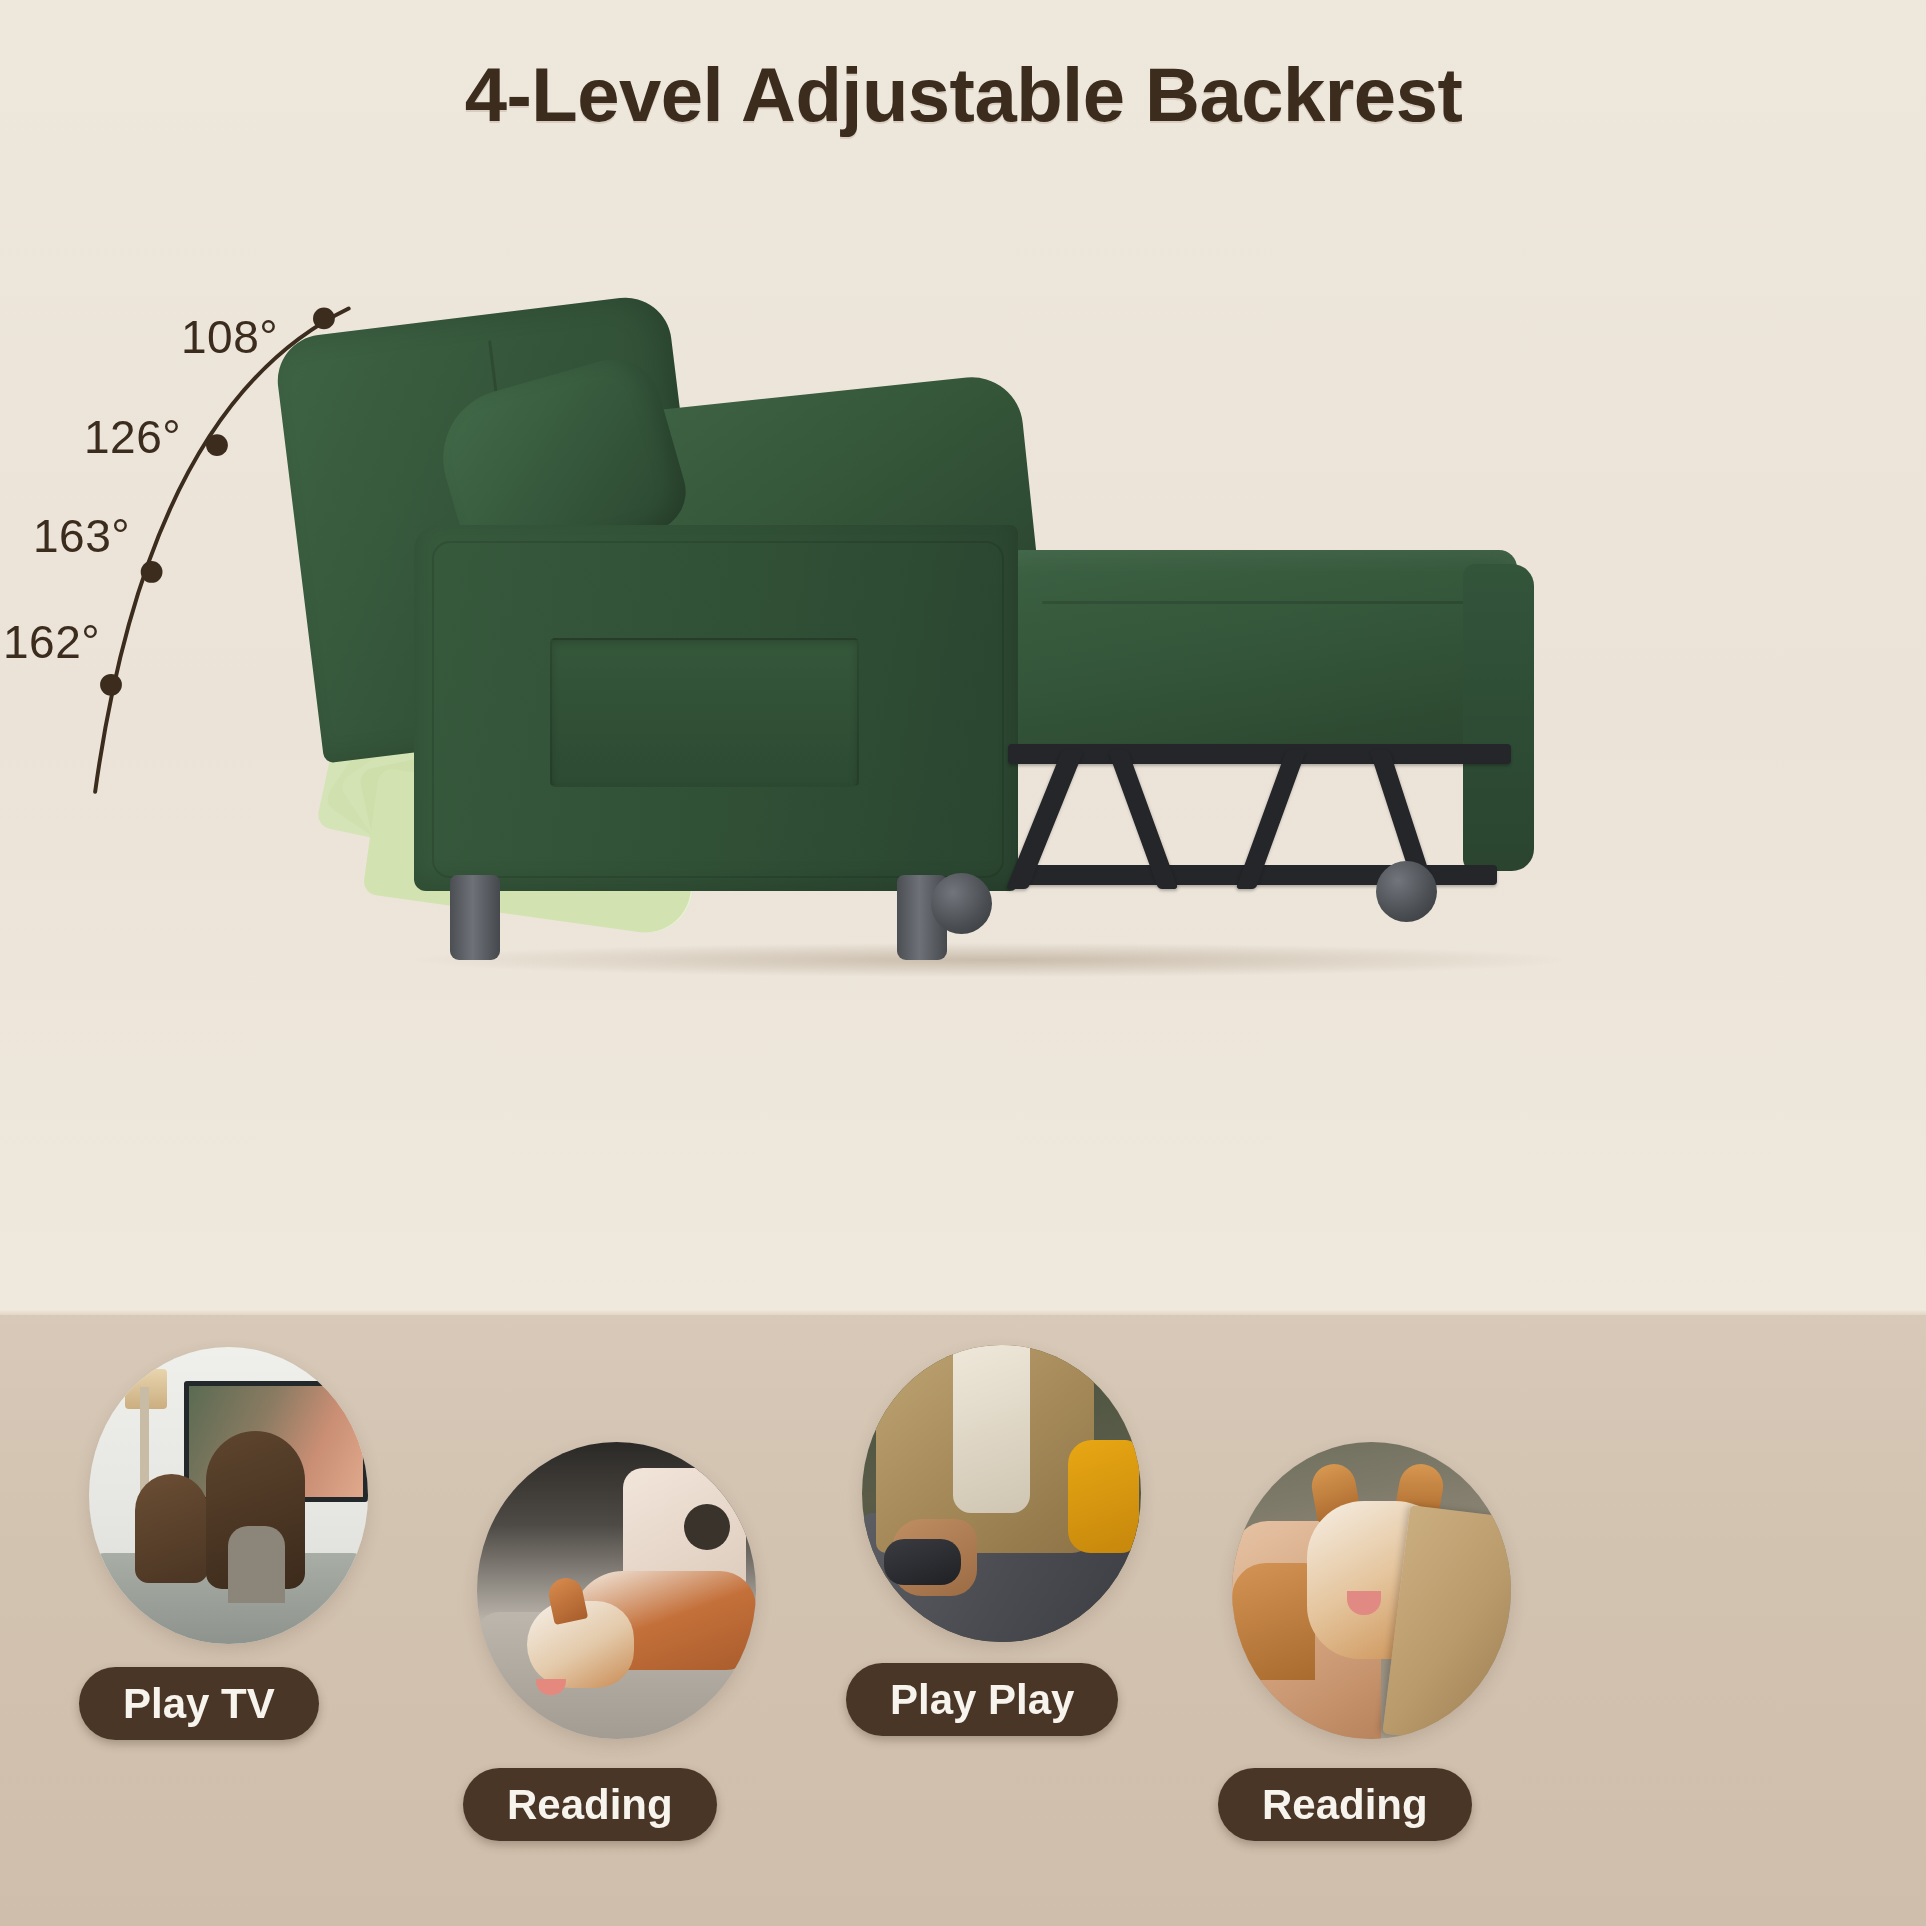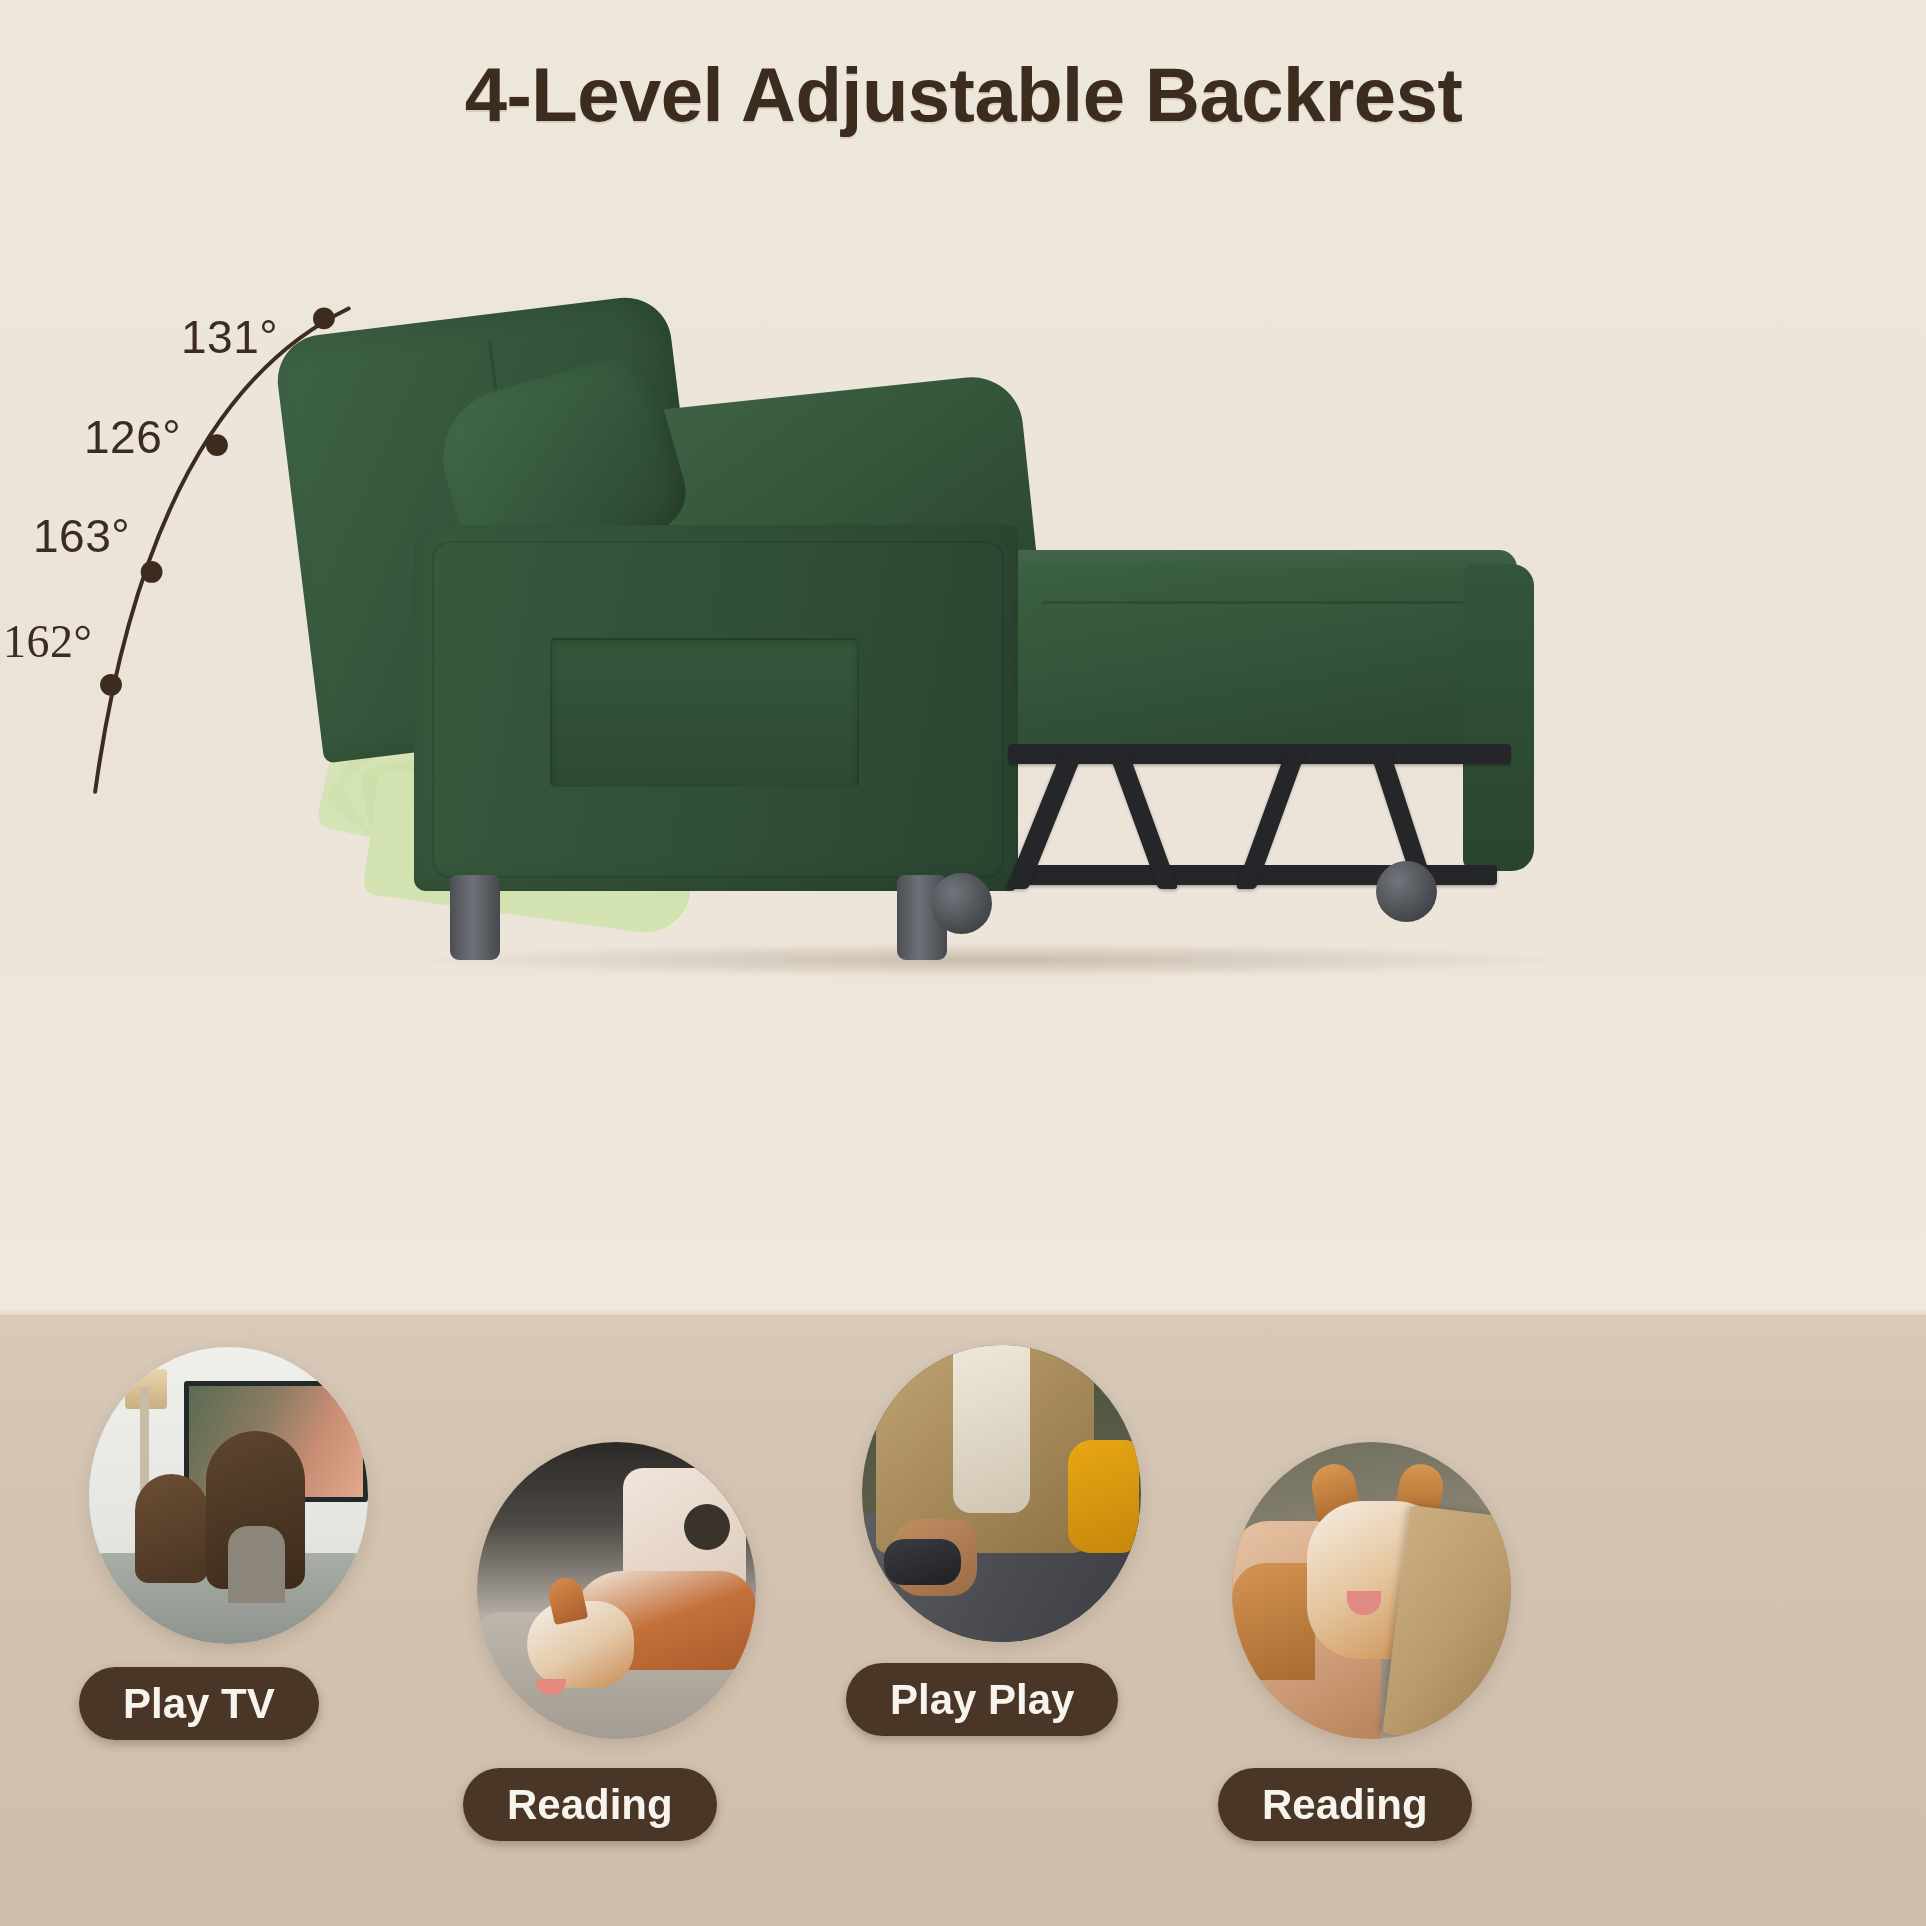--- a/index.html
+++ b/index.html
@@ -28,21 +28,21 @@
 
   
   .arc-wrap { position:absolute; left:0px; top:257px; width:426px; height:614px; }
   .arc-label {
     position:absolute; font-size:46px; font-weight:500; color:#3B2C1E;
     white-space:nowrap; letter-spacing:0.5px;
   }
   .a108 { left:181px; top:53px; }
   .a126 { left:84px; top:153px; }
   .a144 { left:33px; top:252px; }
-  .a162 { left:3px; top:358px;font-family:Liberation Serif, serif; }
+  .a162 { left:3px; top:358px; }
 
   
   .fan { position:absolute; left:99px; top:327px; width:554px; height:515px; }
   .fan-leaf {
     position:absolute; left:272px; top:441px;
     width:327px; height:127px;
     background:#D2E2B2;
     border-radius:14px 46px 46px 14px;
     transform-origin:8px 63px;
     box-shadow:inset -2px 0 0 rgba(255,255,255,.45);
@@ -342,21 +342,21 @@
 
     <svg class="arc-wrap" viewBox="0 0 430 620">
       <path d="M 352 52 Q 150 150 96 540" fill="none" stroke="#3B2C1E" stroke-width="4" stroke-linecap="round"></path>
       <circle cx="327" cy="62" r="11" fill="#3B2C1E"></circle>
       <circle cx="219" cy="190" r="11" fill="#3B2C1E"></circle>
       <circle cx="153" cy="318" r="11" fill="#3B2C1E"></circle>
       <circle cx="112" cy="432" r="11" fill="#3B2C1E"></circle>
     </svg>
 
     <div class="arc-wrap">
-      <div class="arc-label a108">131°</div>
+      <div class="arc-label a108">108°</div>
       <div class="arc-label a126">126°</div>
       <div class="arc-label a144">163°</div>
       <div class="arc-label a162">162°</div>
     </div>
 
     <div class="sofa">
       <div class="shadow-floor"></div>
       <div class="backrest"></div>
       <div class="back-cushion"></div>
       <div class="headrest"></div>

